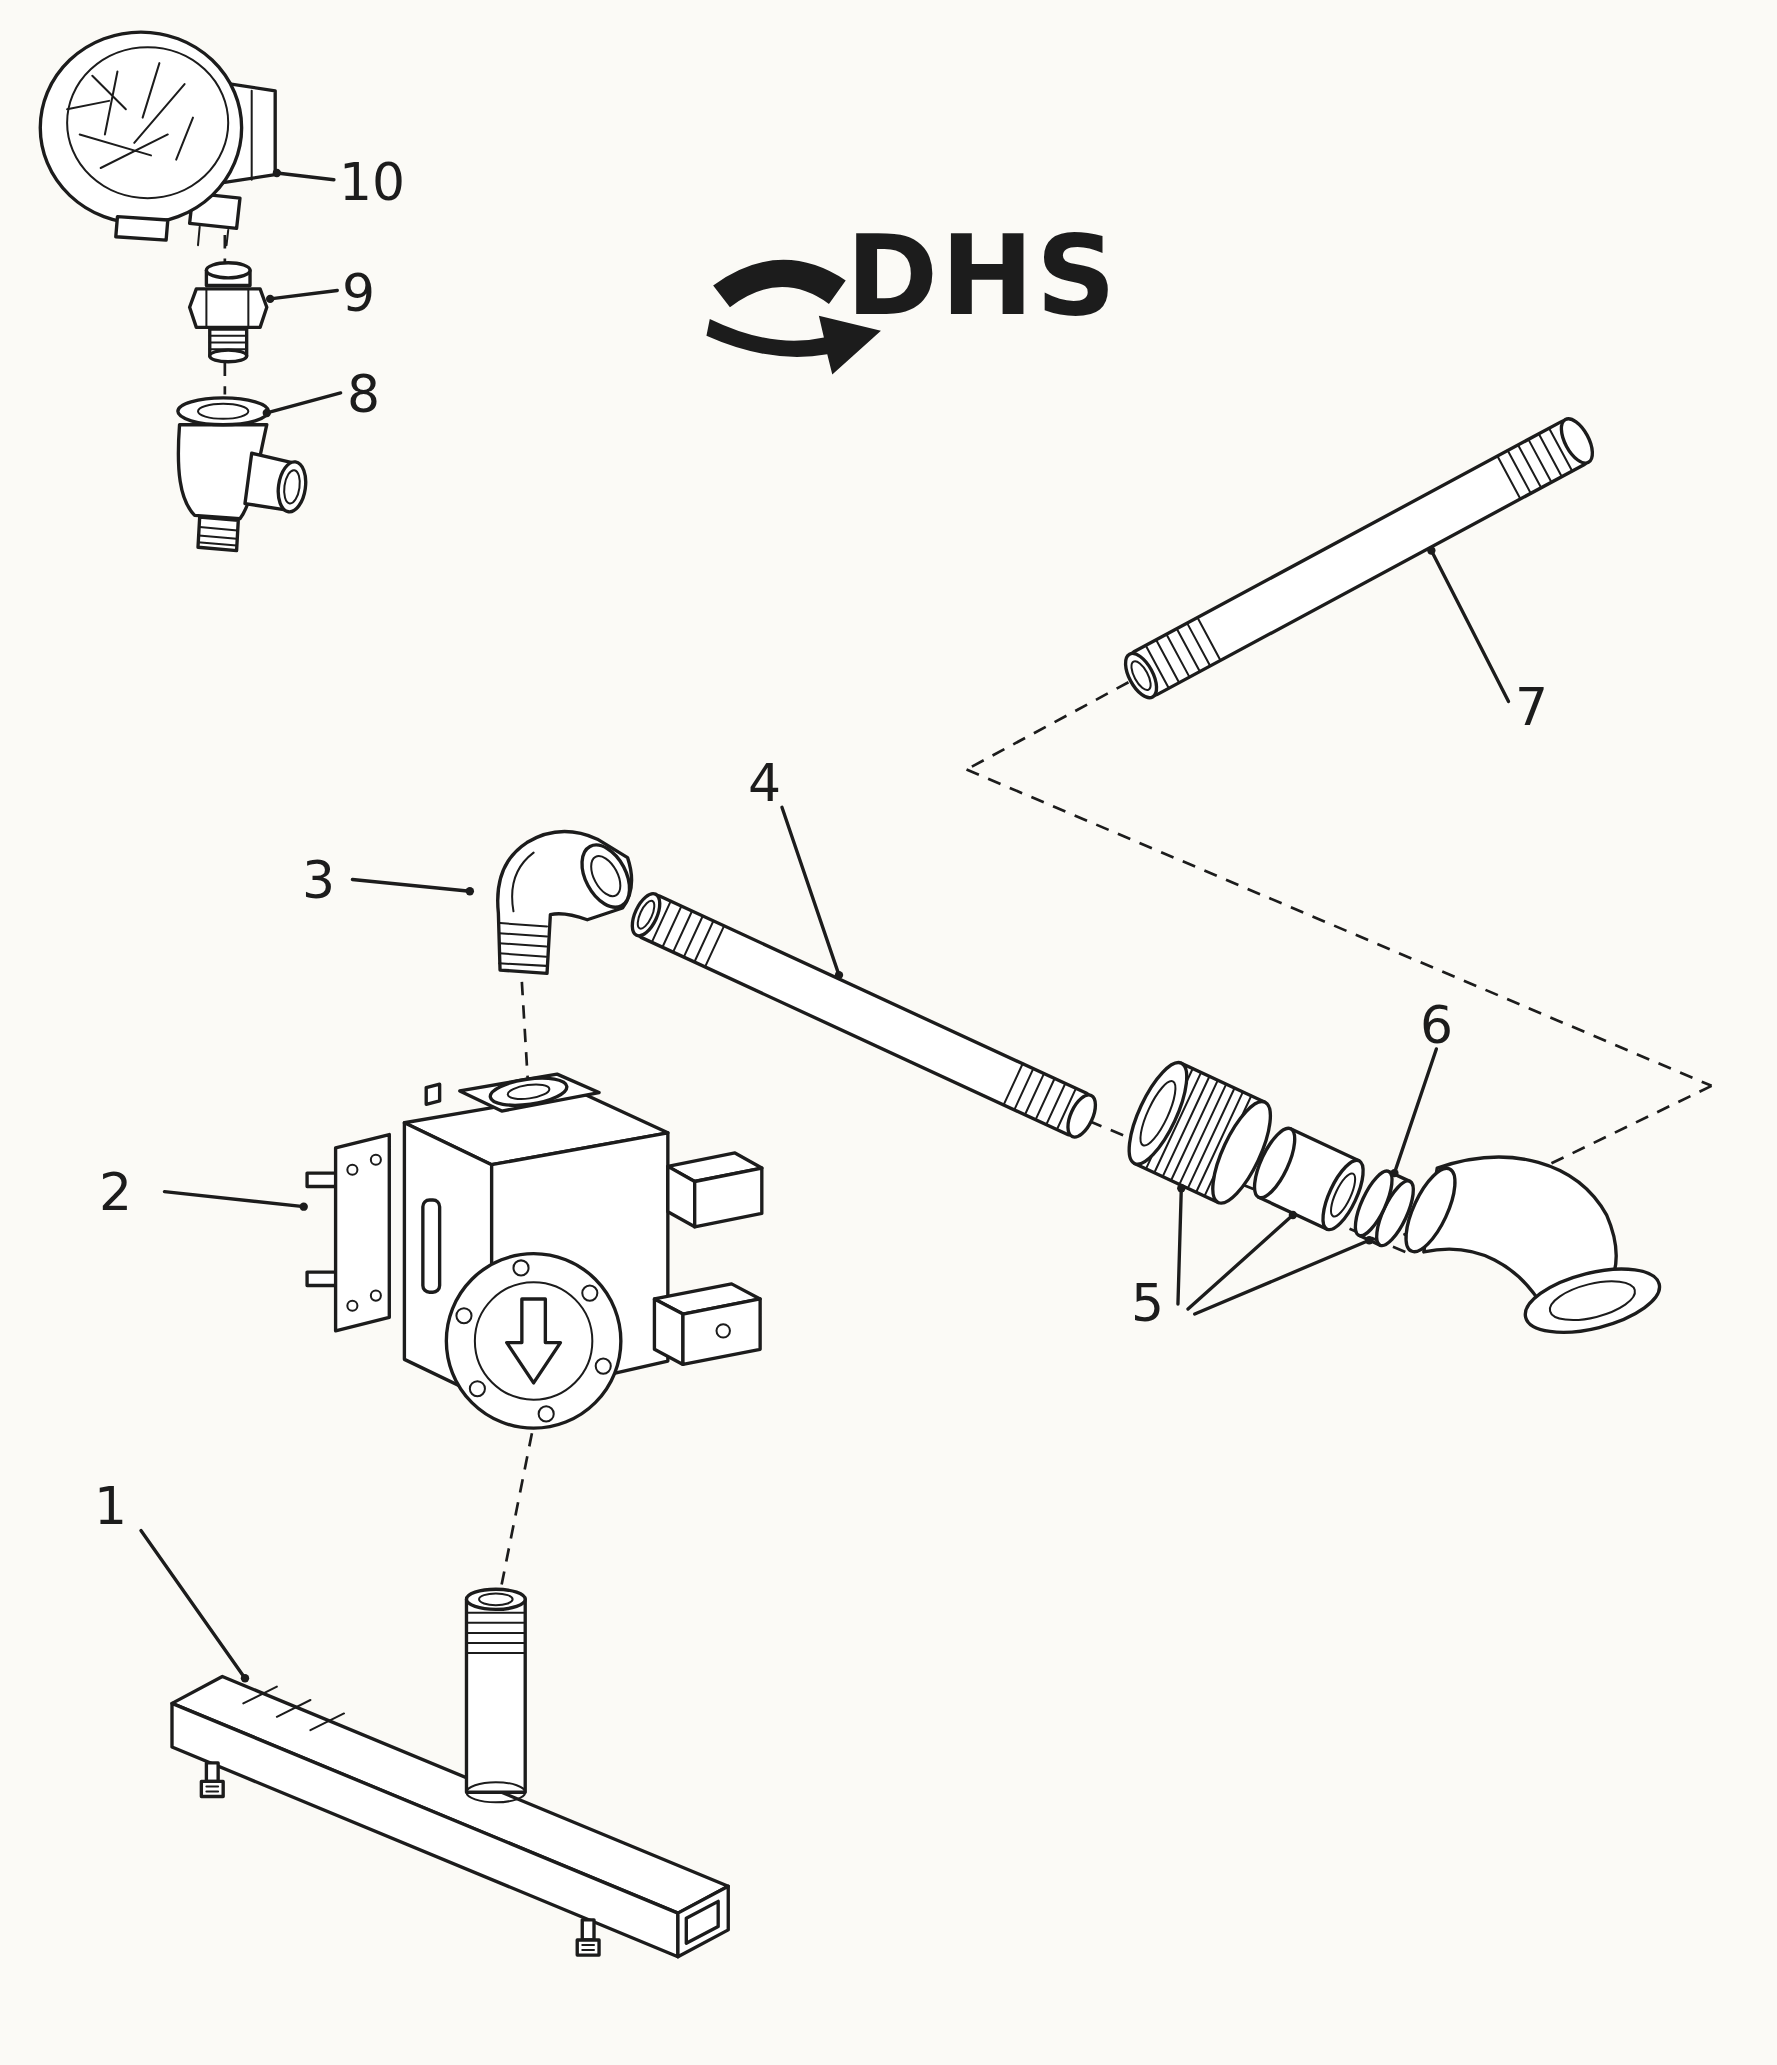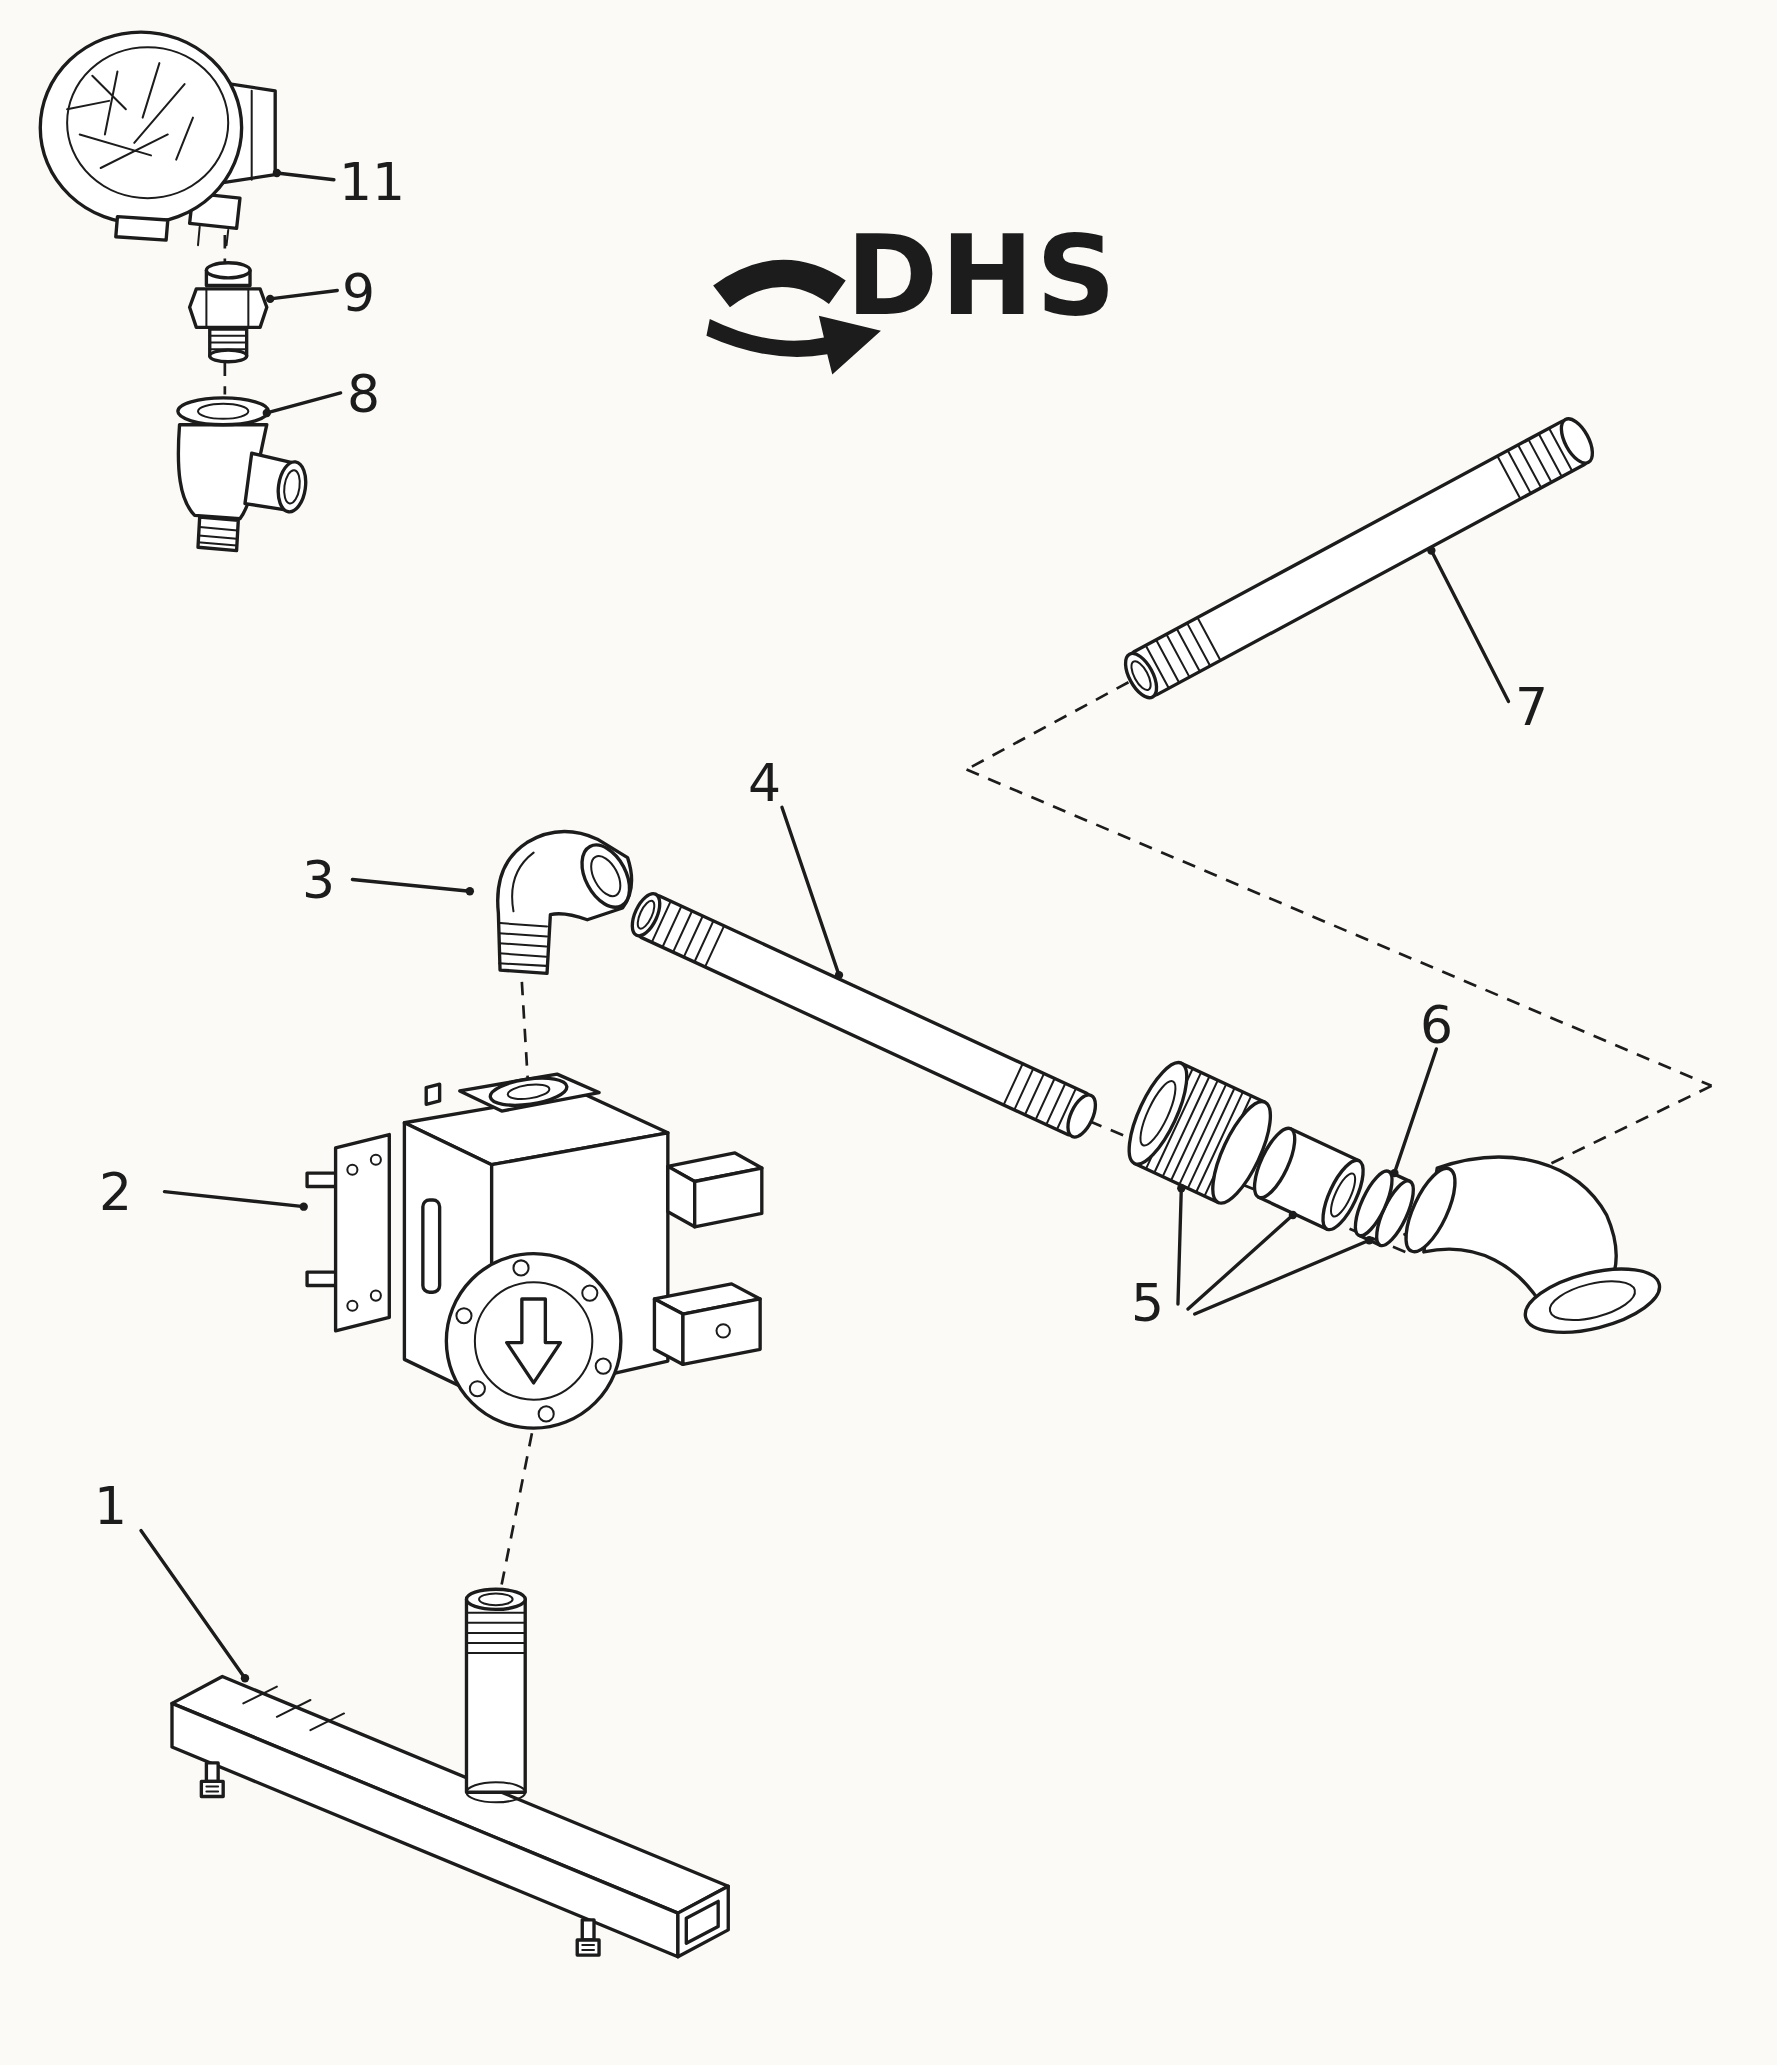--- a/index.html
+++ b/index.html
@@ -221,18 +221,18 @@
 
   <div class="callout" style="left:94px; top:1480px;">1</div>
   <div class="callout" style="left:99px; top:1166px;">2</div>
   <div class="callout" style="left:302px; top:854px;">3</div>
   <div class="callout" style="left:748px; top:757px;">4</div>
   <div class="callout" style="left:1131px; top:1277px;">5</div>
   <div class="callout" style="left:1420px; top:999px;">6</div>
   <div class="callout" style="left:1515px; top:681px;">7</div>
   <div class="callout" style="left:347px; top:368px;">8</div>
   <div class="callout" style="left:342px; top:267px;">9</div>
-  <div class="callout" style="left:339px; top:156px;">11</div>
+  <div class="callout" style="left:339px; top:156px;">10</div>
 
   <div class="logo-text">DHS</div>
 
 </div>
 
 
 </body></html>

